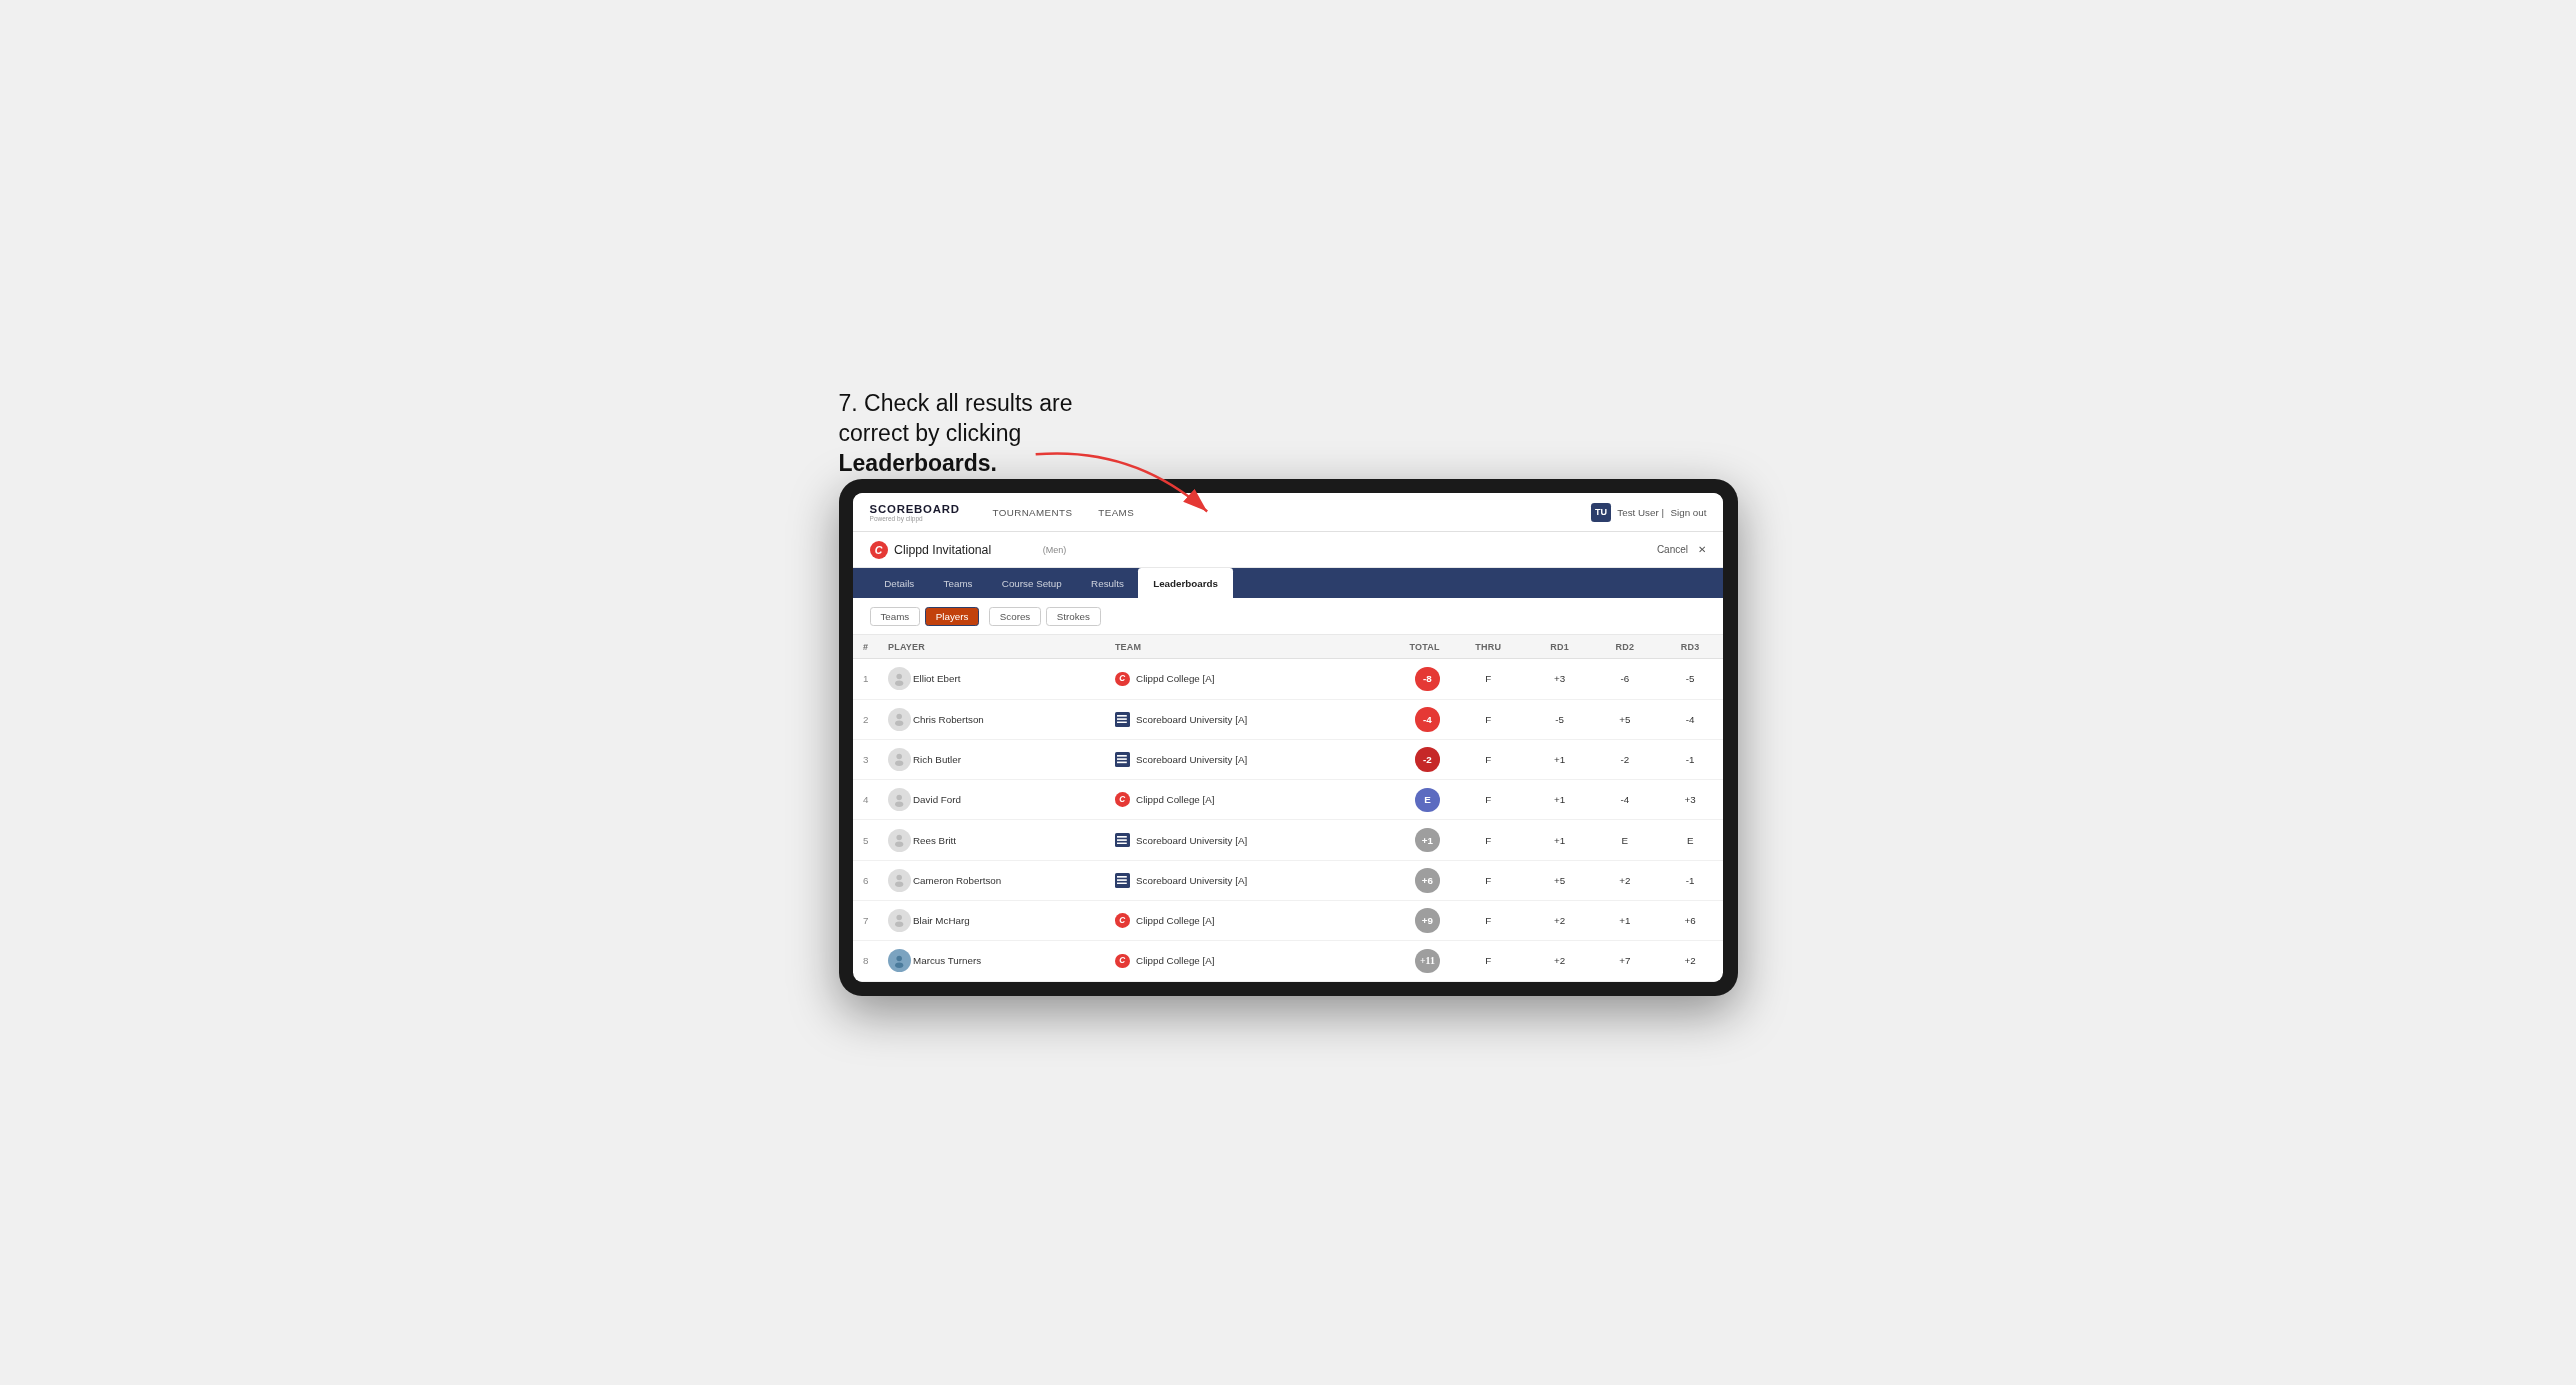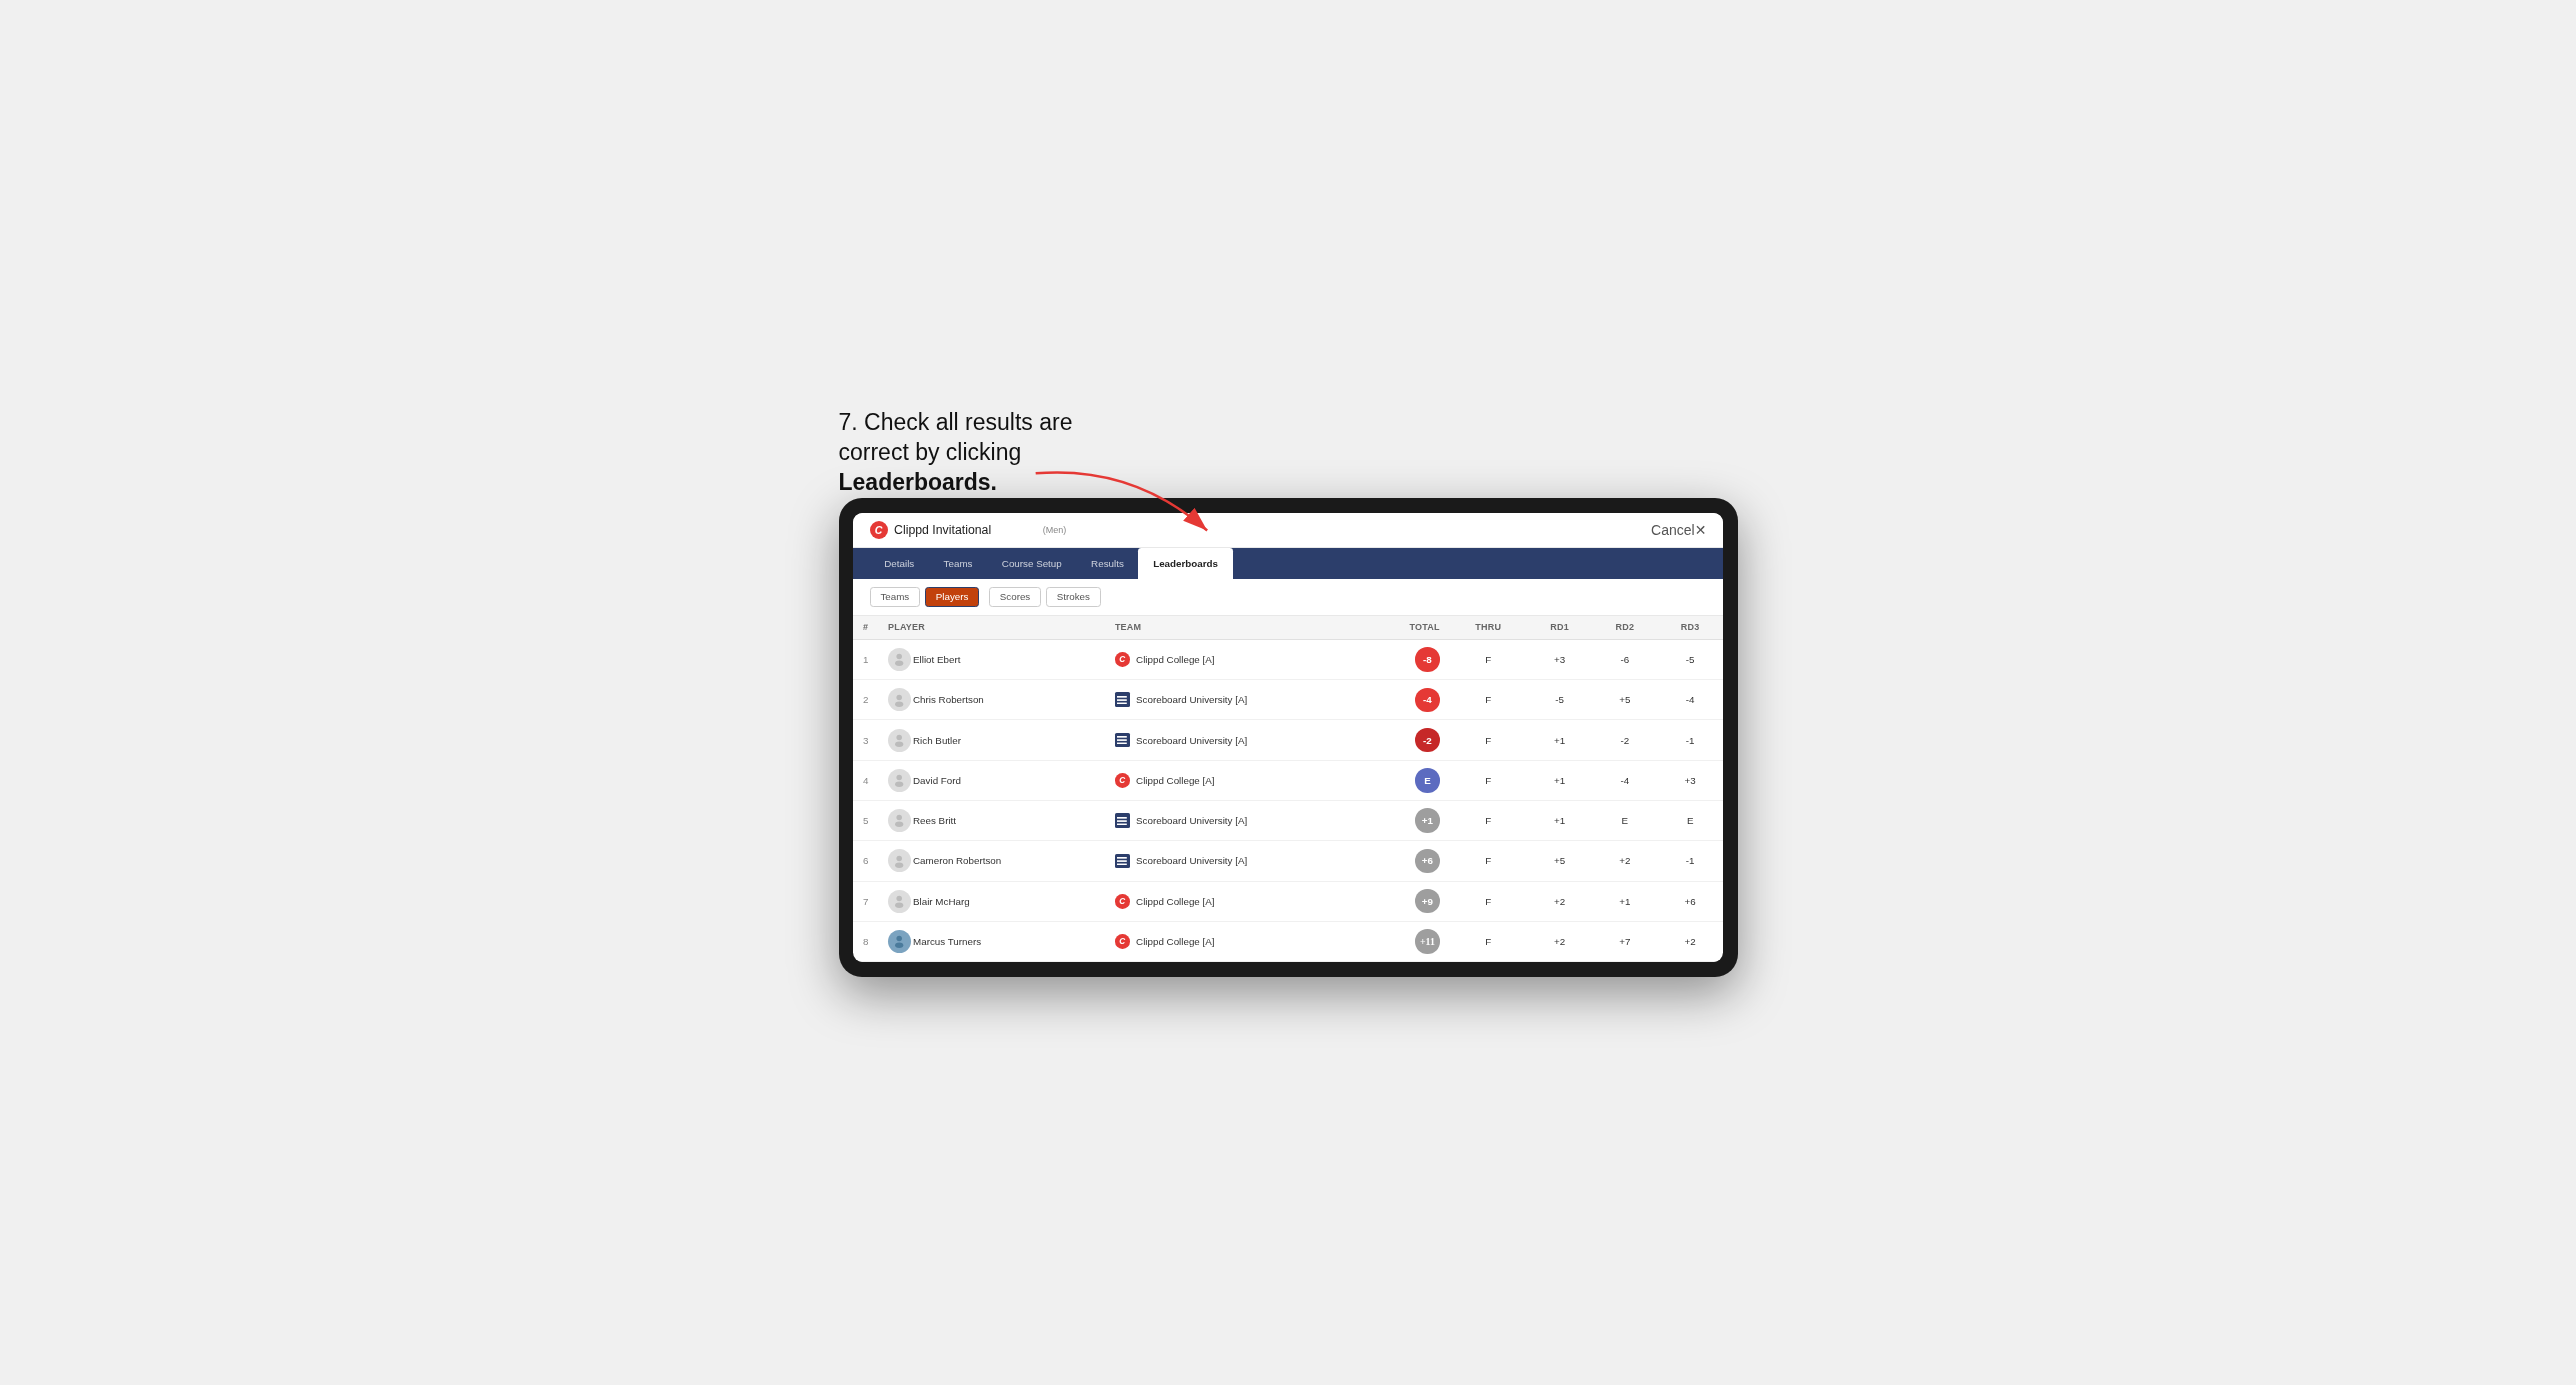--- a/index.html
+++ b/index.html
@@ -145,26 +145,26 @@
       font-size: 10.6px;
       font-weight: bold;
       font-style: italic;
     }
     .gender-badge {
       font-size: 9px;
       color: #888;
       padding-left: 45px;
     }
     .cancel-btn {
-      font-size: 14px;
+      font-size: 10px;
       color: #555;
       cursor: pointer;
       display: flex;
       align-items: center;
-      gap: 0;
+      gap: 10px;
     }
 
     
     .tab-bar {
       background: #2c3e6b;
       display: flex;
       padding: 0 16.4px;
       gap: 0;
     }
     .tab-item {
@@ -316,20 +316,35 @@
       <marker id="arrowhead" markerWidth="10" markerHeight="7" refX="10" refY="3.5" orient="auto">
         <polygon points="0 0, 10 3.5, 0 7" fill="#e53935"></polygon>
       </marker>
     </defs>
     <path d="M 20 20 Q 140 10 230 90" stroke="#e53935" stroke-width="3" fill="none" marker-end="url(#arrowhead)"></path>
   </svg>
 
   <div class="tablet-frame" style="margin-top: 90px;">
     <div class="tablet-screen">
 
+      <div class="nav-bar">
+        <div class="nav-logo">
+          <span class="nav-logo-title">SCOREBOARD</span>
+          <span class="nav-logo-sub">Powered by clippd</span>
+        </div>
+        <div class="nav-links">
+          <div class="nav-link">TOURNAMENTS</div>
+          <div class="nav-link">TEAMS</div>
+        </div>
+        <div class="nav-right">
+          <div class="nav-user-icon">TU</div>
+          <span>Test User |</span>
+          <span style="cursor:pointer; color:#555;">Sign out</span>
+        </div>
+      </div>
 
       <div class="sub-header">
         <div class="tournament-title">
           <div class="c-logo">C</div>
           <span>Clippd Invitational</span>
           <span class="gender-badge">(Men)</span>
         </div>
         <div class="cancel-btn">
           <span>Cancel</span>
           <span>✕</span>

